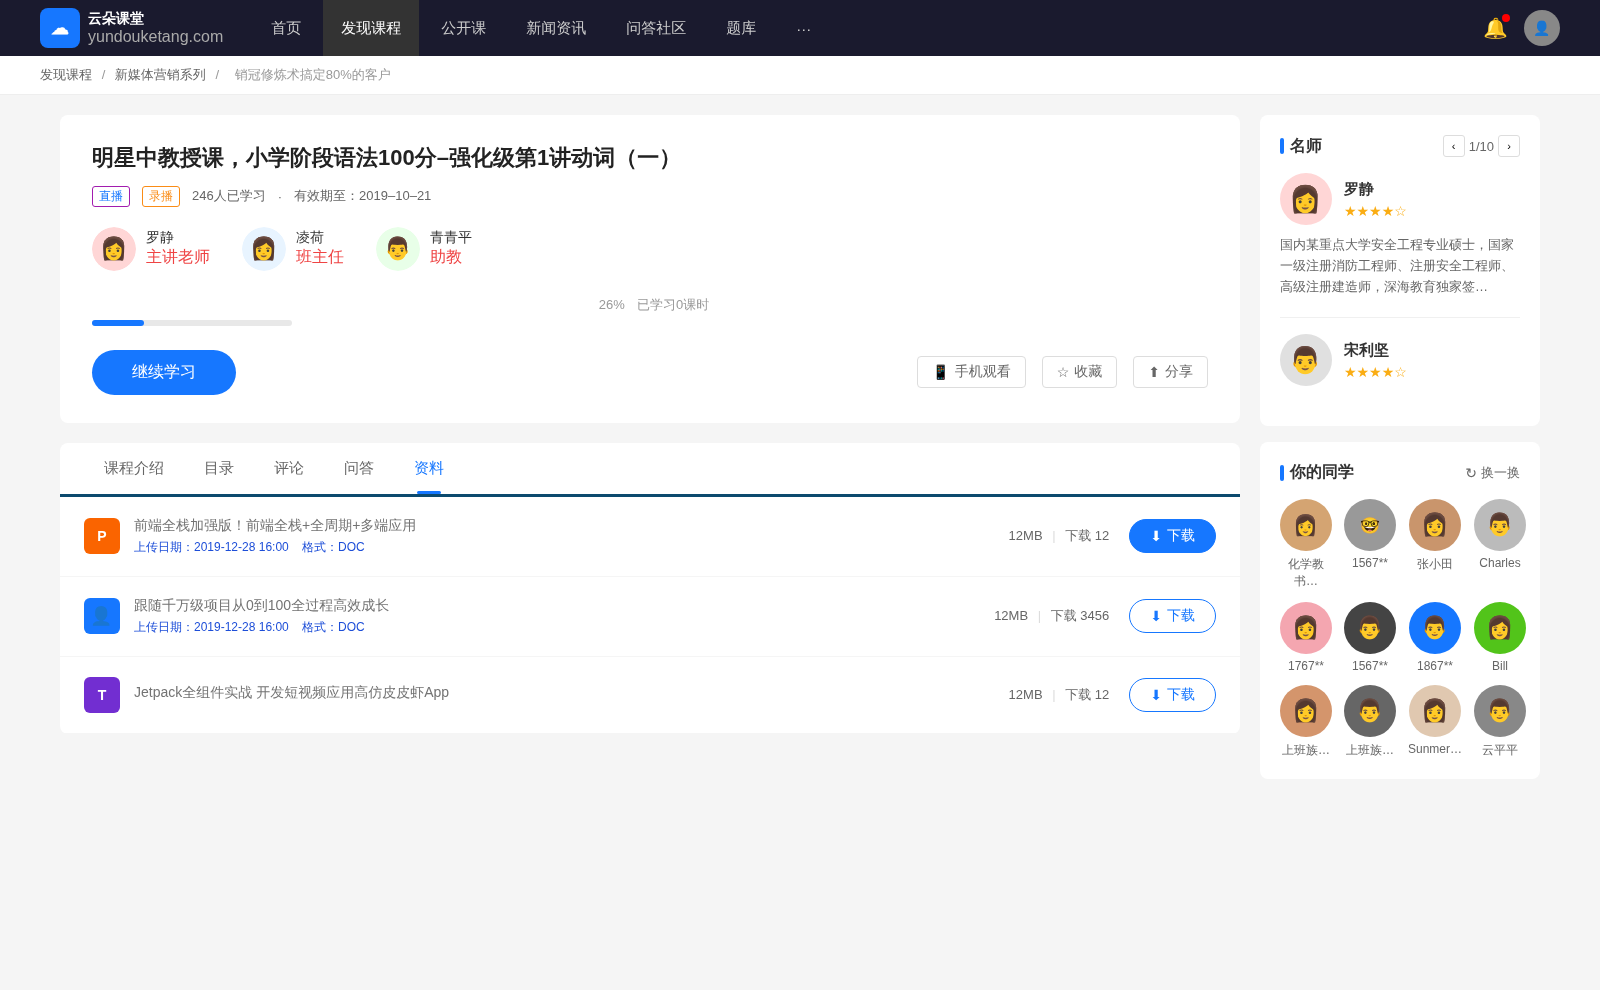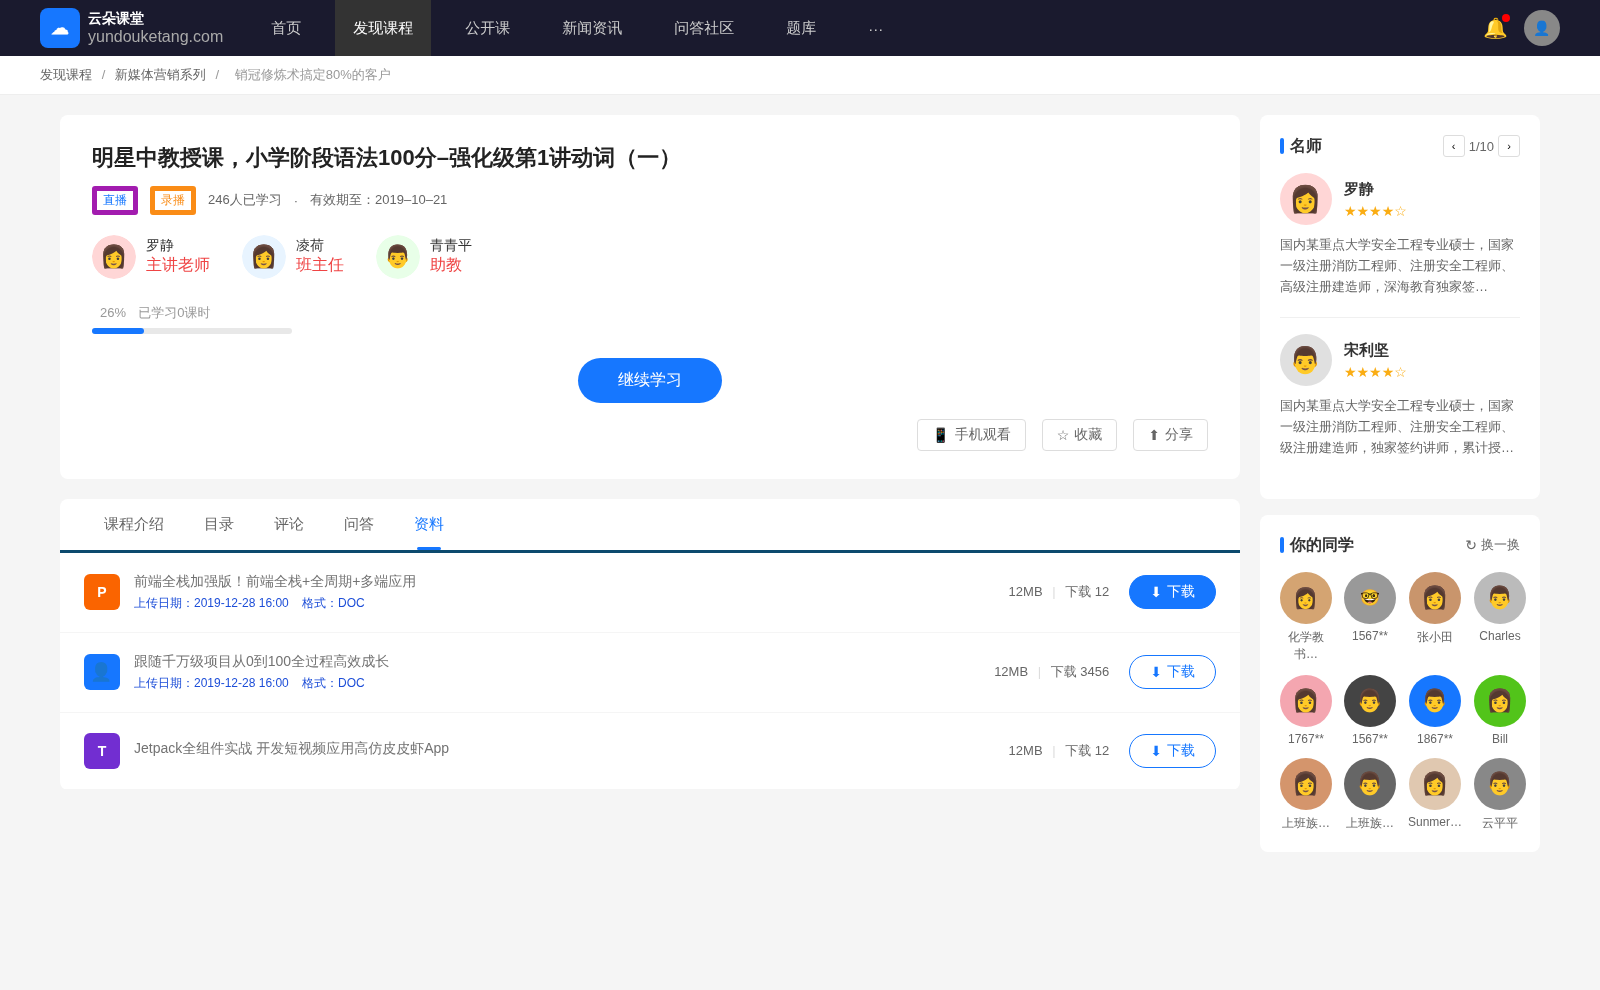--- a/index.html
+++ b/index.html
@@ -3,21 +3,21 @@
   <meta charset="utf-8">
   <style>
     * { box-sizing: border-box; margin: 0; padding: 0; }
     body { font-family: -apple-system, BlinkMacSystemFont, "PingFang SC", "Microsoft YaHei", sans-serif; background: #f5f5f5; color: #333; font-size: 14px; }
 
     
     .navbar { background: #1a1a2e; height: 56px; display: flex; align-items: center; padding: 0 40px; gap: 0; }
     .logo { display: flex; align-items: center; gap: 8px; margin-right: 30px; }
     .logo-icon { width: 40px; height: 40px; background: #1677ff; border-radius: 8px; display: flex; align-items: center; justify-content: center; color: white; font-size: 18px; font-weight: bold; }
     .logo-text { color: white; font-size: 13px; }
-    .nav-items { display: flex; gap: 16px; flex: 1; }
+    .nav-items { display: flex; gap: 4px; flex: 1; }
     .nav-item { color: #ccc; padding: 0 18px; height: 56px; display: flex; align-items: center; font-size: 15px; cursor: pointer; position: relative; }
     .nav-item.active { color: white; background: #333; }
     .nav-right { display: flex; align-items: center; gap: 16px; margin-left: auto; }
     .bell-icon { color: #ccc; font-size: 20px; position: relative; cursor: pointer; }
     .bell-dot { width: 8px; height: 8px; background: red; border-radius: 50%; position: absolute; top: -2px; right: -2px; }
     .avatar-nav { width: 36px; height: 36px; border-radius: 50%; background: #666; overflow: hidden; cursor: pointer; }
     .avatar-img { width: 100%; height: 100%; object-fit: cover; background: #888; display: flex; align-items: center; justify-content: center; color: white; font-size: 14px; }
 
     
     .breadcrumb { background: white; padding: 10px 40px; font-size: 13px; color: #666; border-bottom: 1px solid #eee; }
@@ -26,37 +26,37 @@
 
     
     .main-container { display: flex; gap: 20px; padding: 20px 40px; max-width: 1560px; margin: 0 auto; }
     .left-panel { flex: 1; min-width: 0; }
     .right-panel { width: 280px; flex-shrink: 0; }
 
     
     .course-header { background: white; border-radius: 8px; padding: 28px 32px; margin-bottom: 20px; }
     .course-title { font-size: 22px; font-weight: bold; color: #222; margin-bottom: 12px; line-height: 1.4; }
     .course-meta { display: flex; align-items: center; gap: 12px; margin-bottom: 20px; color: #666; font-size: 13px; }
-    .badge { border: 5px solid #a21caf; color: #1677ff; border-radius: 3px; padding: 1px 6px; font-size: 12px; }
+    .badge { border: 1px solid #a21caf; color: #1677ff; border-radius: 3px; padding: 1px 6px; font-size: 12px; }
     .badge.orange { border-color: #fa8c16; color: #fa8c16; }
     .teachers { display: flex; gap: 32px; margin-bottom: 24px; }
     .teacher { display: flex; align-items: center; gap: 10px; }
     .teacher-avatar { width: 44px; height: 44px; border-radius: 50%; overflow: hidden; }
     .teacher-avatar-inner { width: 100%; height: 100%; border-radius: 50%; display: flex; align-items: center; justify-content: center; font-size: 18px; }
     .teacher-info { display: flex; flex-direction: column; }
     .teacher-name { font-size: 14px; color: #333; font-weight: 500; }
     .teacher-role { font-size: 16px; color: #ef4444; }
 
-    .progress-section { margin-bottom: 24px; }
+    .progress-section { margin-bottom: 24px; text-align: center; }
     .progress-label { font-size: 15px; color: #1677ff; font-weight: bold; margin-bottom: 6px; }
     .progress-label span { color: #999; font-size: 13px; font-weight: normal; margin-left: 8px; }
     .progress-bar-bg { height: 6px; background: #e8e8e8; border-radius: 3px; width: 200px; }
     .progress-bar-fill { height: 6px; background: #1677ff; border-radius: 3px; }
 
-    .action-row { display: flex; align-items: center; gap: 16px; flex-direction: column; }
+    .action-row { display: flex; align-items: center; gap: 16px; }
     .btn-continue { background: #1677ff; color: white; border: none; border-radius: 24px; padding: 12px 40px; font-size: 16px; cursor: pointer; }
     .action-btns { margin-left: auto; display: flex; gap: 16px; }
     .action-btn { display: flex; align-items: center; gap: 5px; color: #666; cursor: pointer; font-size: 14px; border: 1px solid #ddd; border-radius: 4px; padding: 6px 14px; }
 
     
     .tabs-card { background: white; border-radius: 8px; padding: 0; }
     .tabs-header { display: flex; border-bottom: 3px solid #0c4a6e; padding: 0 24px; }
     .tab { padding: 16px 20px; font-size: 15px; color: #666; cursor: pointer; position: relative; }
     .tab.active { color: #1677ff; }
     .tab.active::after { content: ''; position: absolute; bottom: 0; left: 50%; transform: translateX(-50%); width: 24px; height: 3px; background: #1677ff; border-radius: 2px; }
@@ -289,21 +289,20 @@
       <hr class="teacher-divider">
 
       <div class="teacher-card">
         <div class="teacher-card-header">
           <div class="teacher-card-avatar" style="background:#e0e0e0;display:flex;align-items:center;justify-content:center;font-size:26px;">👨</div>
           <div>
             <div class="teacher-card-name">宋利坚</div>
             <div class="stars">★★★★☆</div>
           </div>
         </div>
-        <div class="teacher-card-desc">国内某重点大学安全工程专业硕士，国家一级注册消防工程师、注册安全工程师、级注册建造师，独家签约讲师，累计授…</div>
       </div>
     </div>
 
     <div class="panel-card">
       <div class="panel-header">
         <div class="panel-title">你的同学</div>
         <div class="refresh-btn">
           <span class="refresh-icon">↻</span>
           <span>换一换</span>
         </div>

